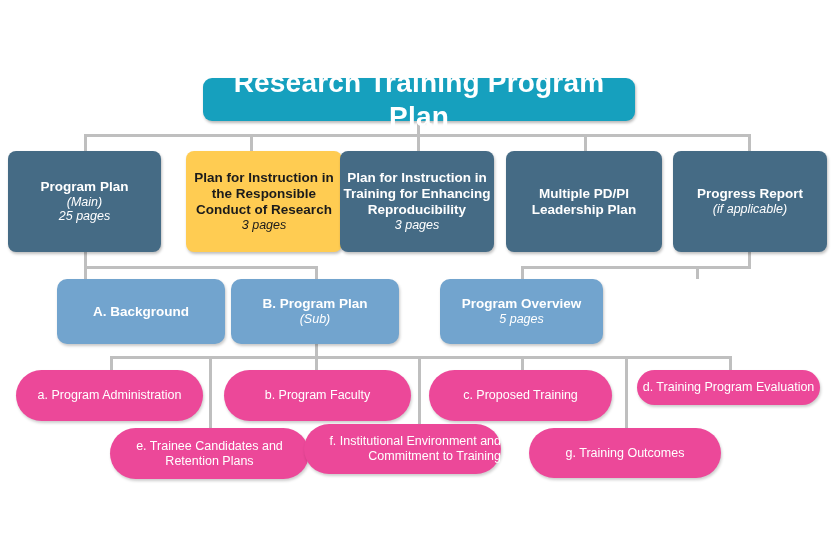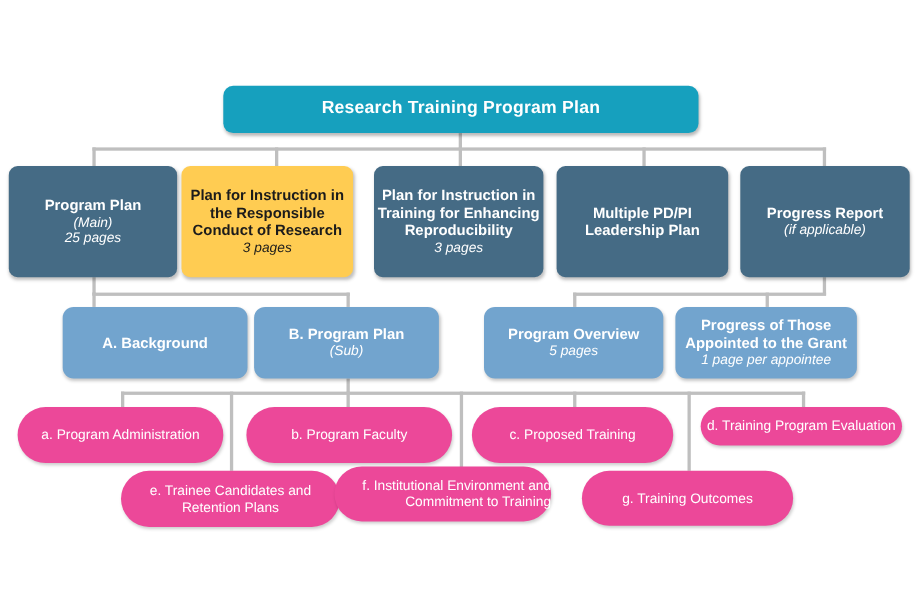--- a/index.html
+++ b/index.html
@@ -34,21 +34,21 @@
     font-style: italic;
     font-weight: normal;
   }
   
   .root {
     background: #16a0be;
     border-radius: 9px;
     font-size: 20px;
     box-shadow: 1px 2px 3px rgba(0,0,0,0.28);
   }
-  .root .t1 { font-size: 16px; letter-spacing: .2px; }
+  .root .t1 { font-size: 28px; letter-spacing: .2px; }
 
   
   .lvl2 {
     background: #456b85;
     border-radius: 8px;
     font-size: 13.5px;
     box-shadow: 1px 2px 3px rgba(0,0,0,0.25);
   }
   .lvl2.accent {
     background: #ffcc52;
@@ -126,21 +126,21 @@
   <div class="node root" style="left:203px; top:78px; width:432px; height:43px;">
     <span class="t1">Research Training Program Plan</span>
   </div>
 
   <div class="node lvl2" style="left:8px; top:151px; width:153px; height:101px;">
     <span class="t1">Program Plan</span>
     <span class="t2">(Main)</span>
     <span class="t2">25 pages</span>
   </div>
 
-  <div class="node lvl2 accent" style="left:165px; top:151px; width:156px; height:101px;">
+  <div class="node lvl2 accent" style="left:186px; top:151px; width:156px; height:101px;">
     <span class="t1">Plan for Instruction in the Responsible Conduct of Research</span>
     <span class="t2">3 pages</span>
   </div>
 
   <div class="node lvl2" style="left:340px; top:151px; width:154px; height:101px;">
     <span class="t1">Plan for Instruction in Training for Enhancing Reproducibility</span>
     <span class="t2">3 pages</span>
   </div>
 
   <div class="node lvl2" style="left:506px; top:151px; width:156px; height:101px;">
@@ -159,24 +159,20 @@
   <div class="node lvl3" style="left:231px; top:279px; width:168px; height:65px;">
     <span class="t1">B. Program Plan</span>
     <span class="t2">(Sub)</span>
   </div>
 
   <div class="node lvl3" style="left:440px; top:279px; width:163px; height:65px;">
     <span class="t1">Program Overview</span>
     <span class="t2">5 pages</span>
   </div>
 
-  <div class="node lvl3" style="left:614px; top:279px; width:165px; height:65px;">
-    <span class="t1">Progress of Those Appointed to the Grant</span>
-    <span class="t2">1 page per appointee</span>
-  </div>
 
   <div class="node pill" style="left:16px; top:370px; width:187px; height:51px;">
     <span class="t1">a. Program Administration</span>
   </div>
 
   <div class="node pill" style="left:224px; top:370px; width:187px; height:51px;">
     <span class="t1">b. Program Faculty</span>
   </div>
 
   <div class="node pill" style="left:429px; top:370px; width:183px; height:51px;">

